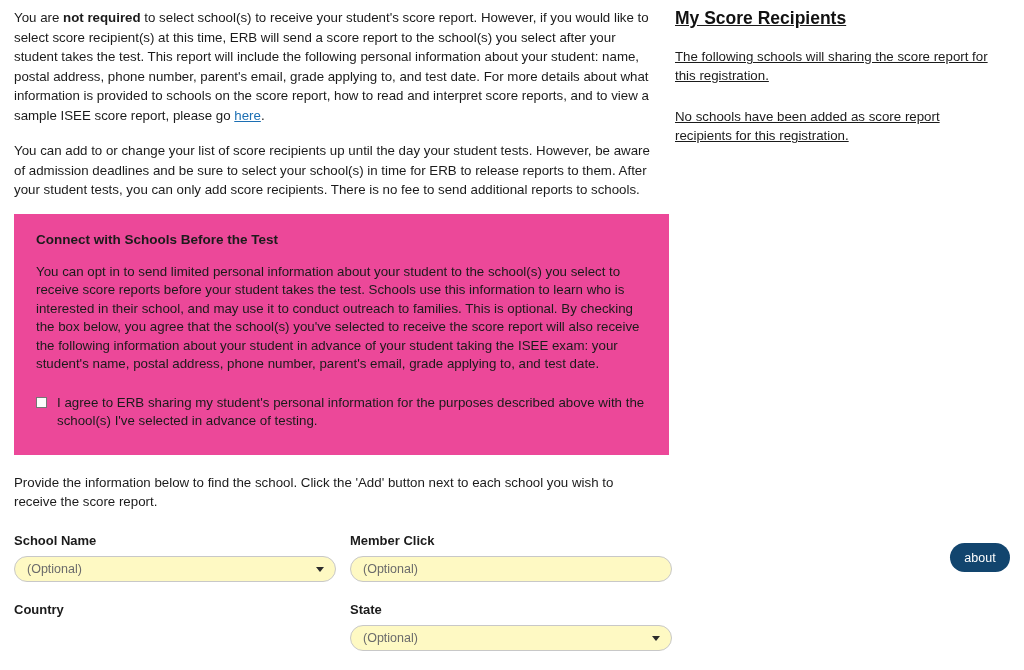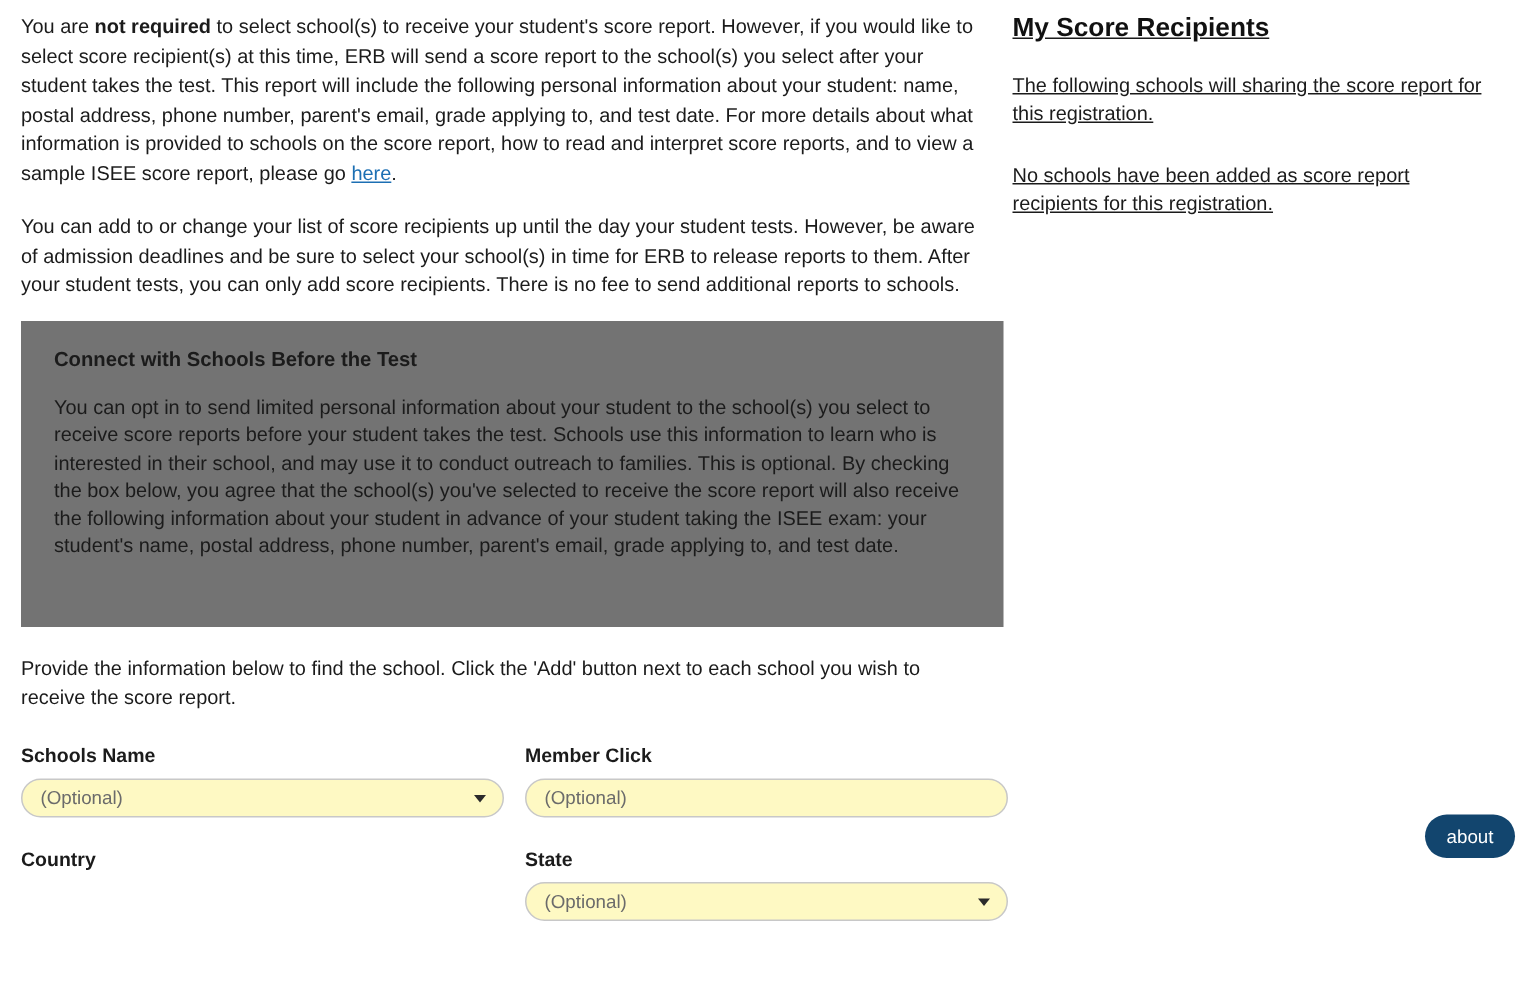--- a/index.html
+++ b/index.html
@@ -34,21 +34,21 @@
   }
   .para.tight { margin-bottom: 14px; }
   .para b { font-weight: bold; }
   .link {
     color: #1c6fb3;
     text-decoration: underline;
     cursor: pointer;
   }
   
   .gray-panel {
-    background: #737373;
+    background: #ec4899;
     margin: 4px 0 0 0;
     padding: 18px 22px 24px 22px;
     width: 655px;
   }
   .panel-title {
     font-size: 13.5px;
     font-weight: bold;
     margin: 0 0 16px 0;
     color: #1b1b1b;
   }
@@ -167,28 +167,32 @@
 
   <div class="left-col">
 
     <p class="para"><span>You are </span><b>not required</b><span> to select school(s) to receive your student's score report. However, if you would like to select score recipient(s) at this time, ERB will send a score report to the school(s) you select after your student takes the test. This report will include the following personal information about your student: name, postal address, phone number, parent's email, grade applying to, and test date. For more details about what information is provided to schools on the score report, how to read and interpret score reports, and to view a sample ISEE score report, please go </span><a class="link">here</a><span>.</span></p>
 
     <p class="para tight">You can add to or change your list of score recipients up until the day your student tests. However, be aware of admission deadlines and be sure to select your school(s) in time for ERB to release reports to them. After your student tests, you can only add score recipients. There is no fee to send additional reports to schools.</p>
 
     <div class="gray-panel">
       <div class="panel-title">Connect with Schools Before the Test</div>
       <div class="panel-body">You can opt in to send limited personal information about your student to the school(s) you select to receive score reports before your student takes the test. Schools use this information to learn who is interested in their school, and may use it to conduct outreach to families. This is optional. By checking the box below, you agree that the school(s) you've selected to receive the score report will also receive the following information about your student in advance of your student taking the ISEE exam: your student's name, postal address, phone number, parent's email, grade applying to, and test date.</div>
+      <div class="checkbox-row">
+        <span class="checkbox"></span>
+        <span class="checkbox-label">I agree to ERB sharing my student's personal information for the purposes described above with the school(s) I've selected in advance of testing.</span>
+      </div>
     </div>
 
     <p class="form-intro">Provide the information below to find the school. Click the 'Add' button next to each school you wish to receive the score report.</p>
 
     <div class="form-grid">
 
       <div class="field">
-        <div class="field-label">Schools Name</div>
+        <div class="field-label">School Name</div>
         <div class="control">
           <span class="value placeholder">(Optional)</span>
           <span class="caret"></span>
         </div>
       </div>
 
       <div class="field">
         <div class="field-label">Member Click</div>
         <div class="control input-text">
           <span class="value placeholder">(Optional)</span>

